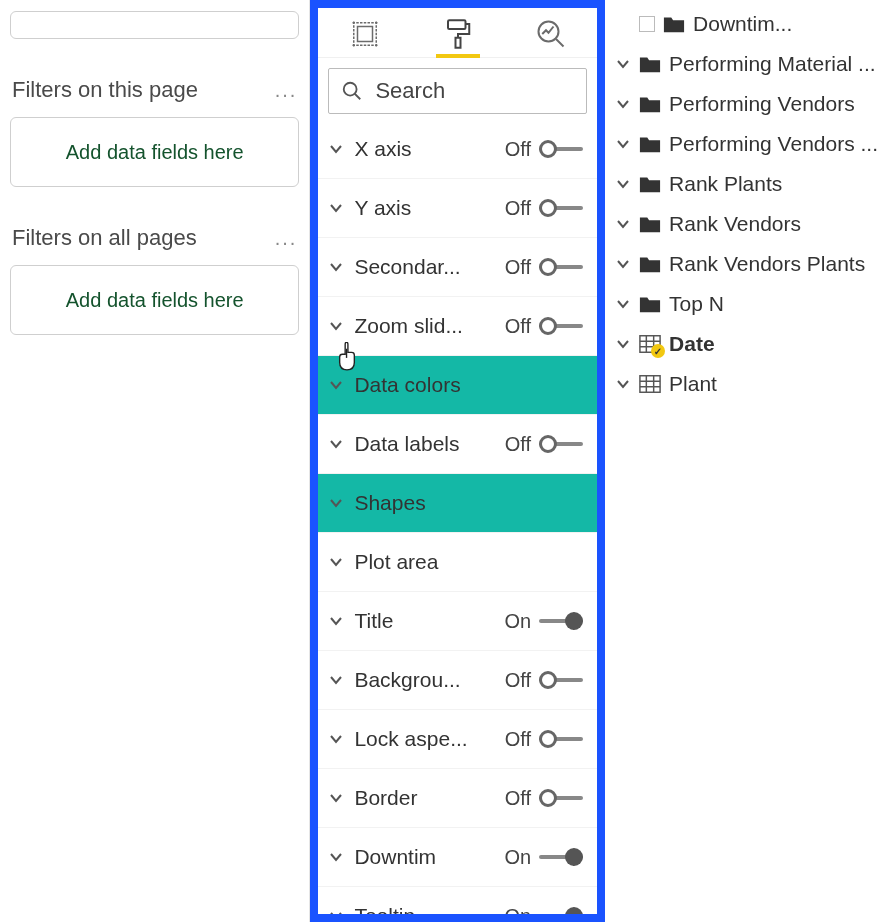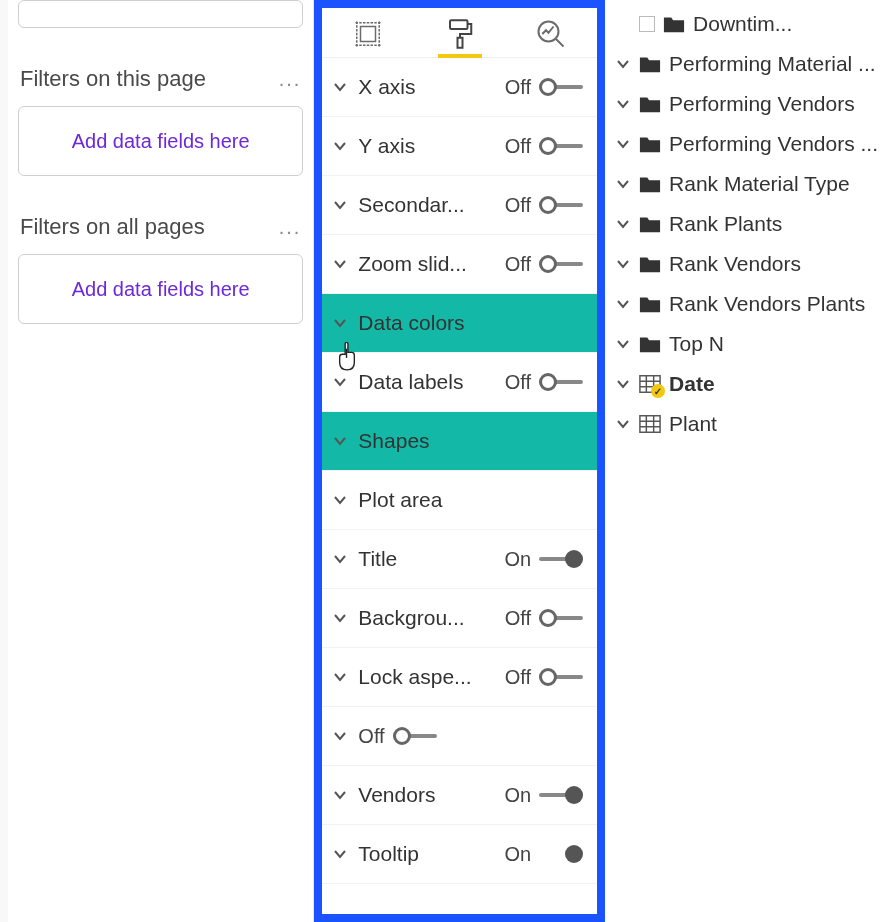--- a/index.html
+++ b/index.html
@@ -14,32 +14,31 @@
       background: #f8f8f8;
       display: flex;
       overflow: hidden;
       position: relative;
     }
     
     
     .filters-panel {
       width: 316px;
       background: #fff;
-      padding: 0 10px;
+      padding: 11px 10px;
       border-right: 1px solid #e5e5e5;
-      margin-left: 8px;
     }
     .filter-dropzone {
       border: 1.5px solid #cfcfcf;
       border-radius: 6px;
       height: 70px;
       display: flex;
       align-items: center;
       justify-content: center;
-      color: #6d28d9;
+      color: #14532d;
       font-size: 20px;
       margin-bottom: 20px;
       background: #fff;
     }
     .filter-dropzone.top {
       height: 28px;
       margin-top: 0;
     }
     .filter-section-header {
       display: flex;
@@ -291,20 +290,27 @@
     </div>
     <div class="format-tab">
       <svg viewBox="0 0 24 24" fill="none" stroke="#6b6b6b" stroke-width="1.6">
         <circle cx="10" cy="10" r="8"></circle>
         <line x1="16" y1="16" x2="22" y2="22"></line>
         <path d="M5 12 l3 -3 l2 2 l4 -5"></path>
       </svg>
     </div>
   </div>
 
+  <div class="search-box">
+    <svg viewBox="0 0 24 24" fill="none" stroke="#555" stroke-width="2">
+      <circle cx="10" cy="10" r="7"></circle>
+        <line x1="15" y1="15" x2="21" y2="21"></line>
+    </svg>
+    <span>Search</span>
+  </div>
 
   <div class="format-list" id="format-list">
       <div class="format-row">
         <span class="chevron">
           <svg width="16" height="16" viewBox="0 0 16 16" fill="none" stroke="#555" stroke-width="2">
             <path d="M3 5 l5 6 l5 -6"></path>
           </svg>
         </span>
         <span class="label">X axis</span>
         <span class="state">Off</span>
@@ -427,33 +433,34 @@
           <span class="track"></span>
           <span class="knob"></span>
         </span>
       </div>
       <div class="format-row">
         <span class="chevron">
           <svg width="16" height="16" viewBox="0 0 16 16" fill="none" stroke="#555" stroke-width="2">
             <path d="M3 5 l5 6 l5 -6"></path>
           </svg>
         </span>
-        <span class="state">Off</span>
-        <span class="toggle off">
-          <span class="track"></span>
-          <span class="knob"></span>
-        </span>
-      </div>
-      <div class="format-row">
-        <span class="chevron">
-          <svg width="16" height="16" viewBox="0 0 16 16" fill="none" stroke="#555" stroke-width="2">
-            <path d="M3 5 l5 6 l5 -6"></path>
-          </svg>
-        </span>
-        <span class="label">Vendors</span>
+        <span class="label">Border</span>
+        <span class="state">Off</span>
+        <span class="toggle off">
+          <span class="track"></span>
+          <span class="knob"></span>
+        </span>
+      </div>
+      <div class="format-row">
+        <span class="chevron">
+          <svg width="16" height="16" viewBox="0 0 16 16" fill="none" stroke="#555" stroke-width="2">
+            <path d="M3 5 l5 6 l5 -6"></path>
+          </svg>
+        </span>
+        <span class="label">Downtim</span>
         <span class="state">On</span>
         <span class="toggle on">
           <span class="track"></span>
           <span class="knob"></span>
         </span>
       </div>
       <div class="format-row">
         <span class="chevron">
           <svg width="16" height="16" viewBox="0 0 16 16" fill="none" stroke="#555" stroke-width="2">
             <path d="M3 5 l5 6 l5 -6"></path>
@@ -515,33 +522,20 @@
         <svg width="16" height="16" viewBox="0 0 16 16" fill="none" stroke="#555" stroke-width="2">
           <path d="M3 5 l5 6 l5 -6"></path>
         </svg>
       </span>
       <span class="folder-icon">
         <svg viewBox="0 0 24 20">
           <path d="M1 3 h8 l2 3 h12 v13 H1 z" fill="#333"></path>
         </svg>
       </span>
       <span class="label">Performing Vendors ...</span>
-    </div>
-    <div class="field-row">
-      <span class="expand">
-        <svg width="16" height="16" viewBox="0 0 16 16" fill="none" stroke="#555" stroke-width="2">
-          <path d="M3 5 l5 6 l5 -6"></path>
-        </svg>
-      </span>
-      <span class="folder-icon">
-        <svg viewBox="0 0 24 20">
-          <path d="M1 3 h8 l2 3 h12 v13 H1 z" fill="#333"></path>
-        </svg>
-      </span>
-      <span class="label">Rank Material Type</span>
     </div>
     <div class="field-row">
       <span class="expand">
         <svg width="16" height="16" viewBox="0 0 16 16" fill="none" stroke="#555" stroke-width="2">
           <path d="M3 5 l5 6 l5 -6"></path>
         </svg>
       </span>
       <span class="folder-icon">
         <svg viewBox="0 0 24 20">
           <path d="M1 3 h8 l2 3 h12 v13 H1 z" fill="#333"></path>

